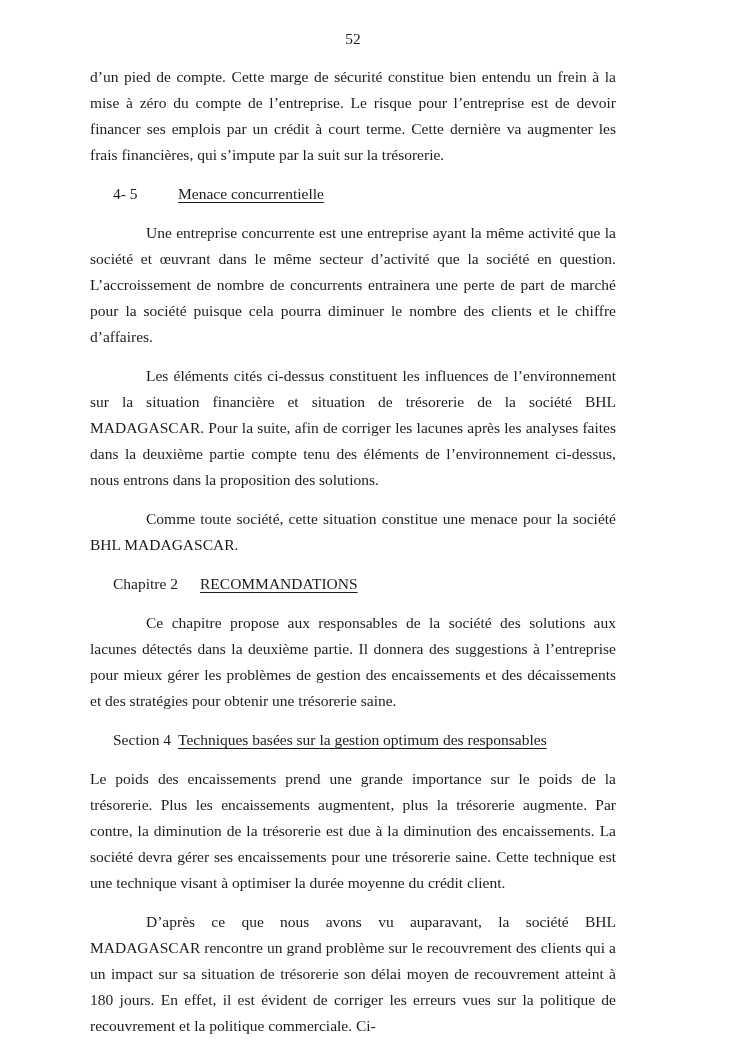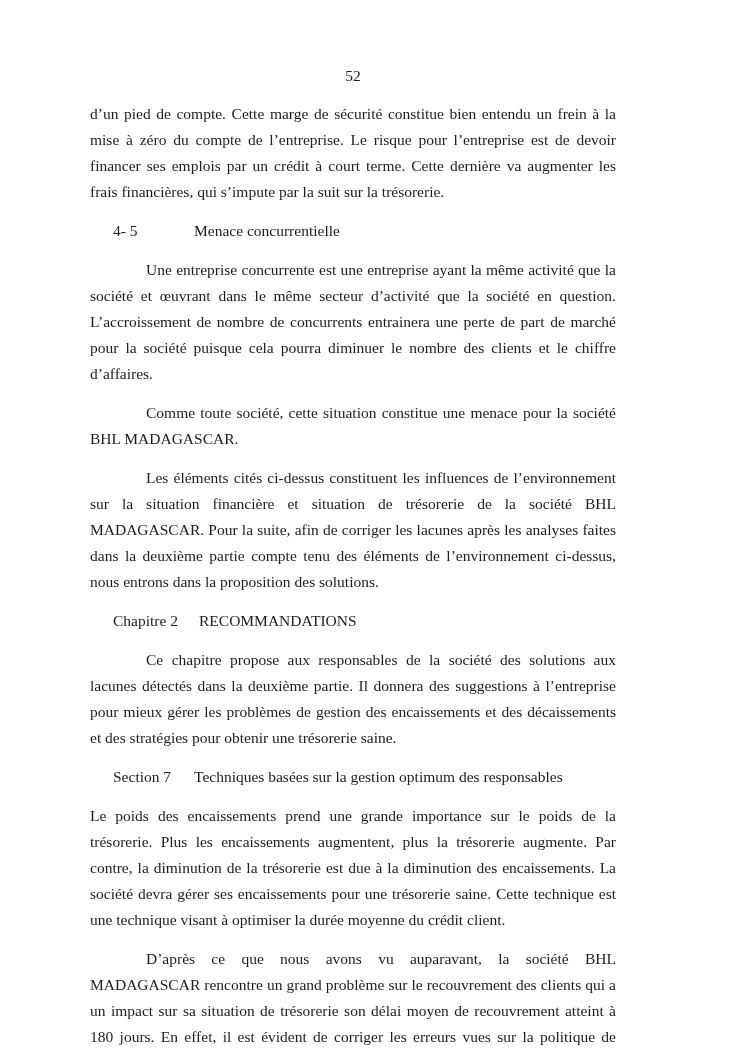--- a/index.html
+++ b/index.html
@@ -6,21 +6,21 @@
     margin: 0;
     padding: 0;
     background: #ffffff;
   }
   .page {
     position: relative;
     width: 705px;
     height: 1053px;
     background: #ffffff;
     box-sizing: border-box;
-    padding: 63px 89px 0 90px;
+    padding: 26px 89px 0 90px;
     font-family: "Liberation Serif", "DejaVu Serif", serif;
     font-size: 15.5px;
     line-height: 26px;
     color: #1c1c1c;
     overflow: hidden;
   }
   .page-number {
     text-align: center;
     margin: 0 0 12px 0;
   }
@@ -37,53 +37,53 @@
     white-space: nowrap;
   }
   .heading .h-label {
     display: inline-block;
     vertical-align: baseline;
   }
   .heading .h-label.wide {
     min-width: 65px;
   }
   .heading .h-label.tight {
-    margin-right: 5px;
+    margin-right: 22px;
   }
   .heading .h-title {
+    text-decoration: underline;
     text-underline-offset: 3px;
-    margin-left: 16px;
   }
 </style>
 </head>
 <body>
 
 <div class="page">
 
   <div class="page-number">52</div>
 
   <p class="para">d’un pied de compte. Cette marge de sécurité constitue bien entendu un frein à la mise à zéro du compte de l’entreprise. Le risque pour l’entreprise est de devoir financer ses emplois par un crédit à court terme. Cette dernière va augmenter les frais financières, qui s’impute par la suit sur la trésorerie.</p>
 
   <div class="heading">
     <span class="h-label wide">4- 5</span><span class="h-title">Menace concurrentielle</span>
   </div>
 
   <p class="para indent">Une entreprise concurrente est une entreprise ayant la même activité que la société et œuvrant dans le même secteur d’activité que la société en question. L’accroissement de nombre de concurrents entrainera une perte de part de marché pour la société puisque cela pourra diminuer le nombre des clients et le chiffre d’affaires.</p>
 
+  <p class="para indent">Les éléments cités ci-dessus constituent les influences de l’environnement sur la situation financière et situation de trésorerie de la société BHL MADAGASCAR. Pour la suite, afin de corriger les lacunes après les analyses faites dans la deuxième partie compte tenu des éléments de l’environnement ci-dessus, nous entrons dans la proposition des solutions.</p>
+
   <p class="para indent">Comme toute société, cette situation constitue une menace pour la société BHL MADAGASCAR.</p>
-
-  <p class="para indent">Les éléments cités ci-dessus constituent les influences de l’environnement sur la situation financière et situation de trésorerie de la société BHL MADAGASCAR. Pour la suite, afin de corriger les lacunes après les analyses faites dans la deuxième partie compte tenu des éléments de l’environnement ci-dessus, nous entrons dans la proposition des solutions.</p>
 
   <div class="heading">
     <span class="h-label tight">Chapitre 2</span><span class="h-title">RECOMMANDATIONS</span>
   </div>
 
   <p class="para indent">Ce chapitre propose aux responsables de la société des solutions aux lacunes détectés dans la deuxième partie. Il donnera des suggestions à l’entreprise pour mieux gérer les problèmes de gestion des encaissements et des décaissements et des stratégies pour obtenir une trésorerie saine.</p>
 
   <div class="heading">
-    <span class="h-label wide">Section 7</span><span class="h-title">Techniques basées sur la gestion optimum des responsables</span>
+    <span class="h-label wide">Section 4</span><span class="h-title">Techniques basées sur la gestion optimum des responsables</span>
   </div>
 
   <p class="para">Le poids des encaissements prend une grande importance sur le poids de la trésorerie. Plus les encaissements augmentent, plus la trésorerie augmente. Par contre, la diminution de la trésorerie est due à la diminution des encaissements. La société devra gérer ses encaissements pour une trésorerie saine. Cette technique est une technique visant à optimiser la durée moyenne du crédit client.</p>
 
   <p class="para indent">D’après ce que nous avons vu auparavant, la société BHL MADAGASCAR rencontre un grand problème sur le recouvrement des clients qui a un impact sur sa situation de trésorerie son délai moyen de recouvrement atteint à 180 jours. En effet, il est évident de corriger les erreurs vues sur la politique de recouvrement et la politique commerciale. Ci-</p>
 
 </div>
 
 </body></html>

